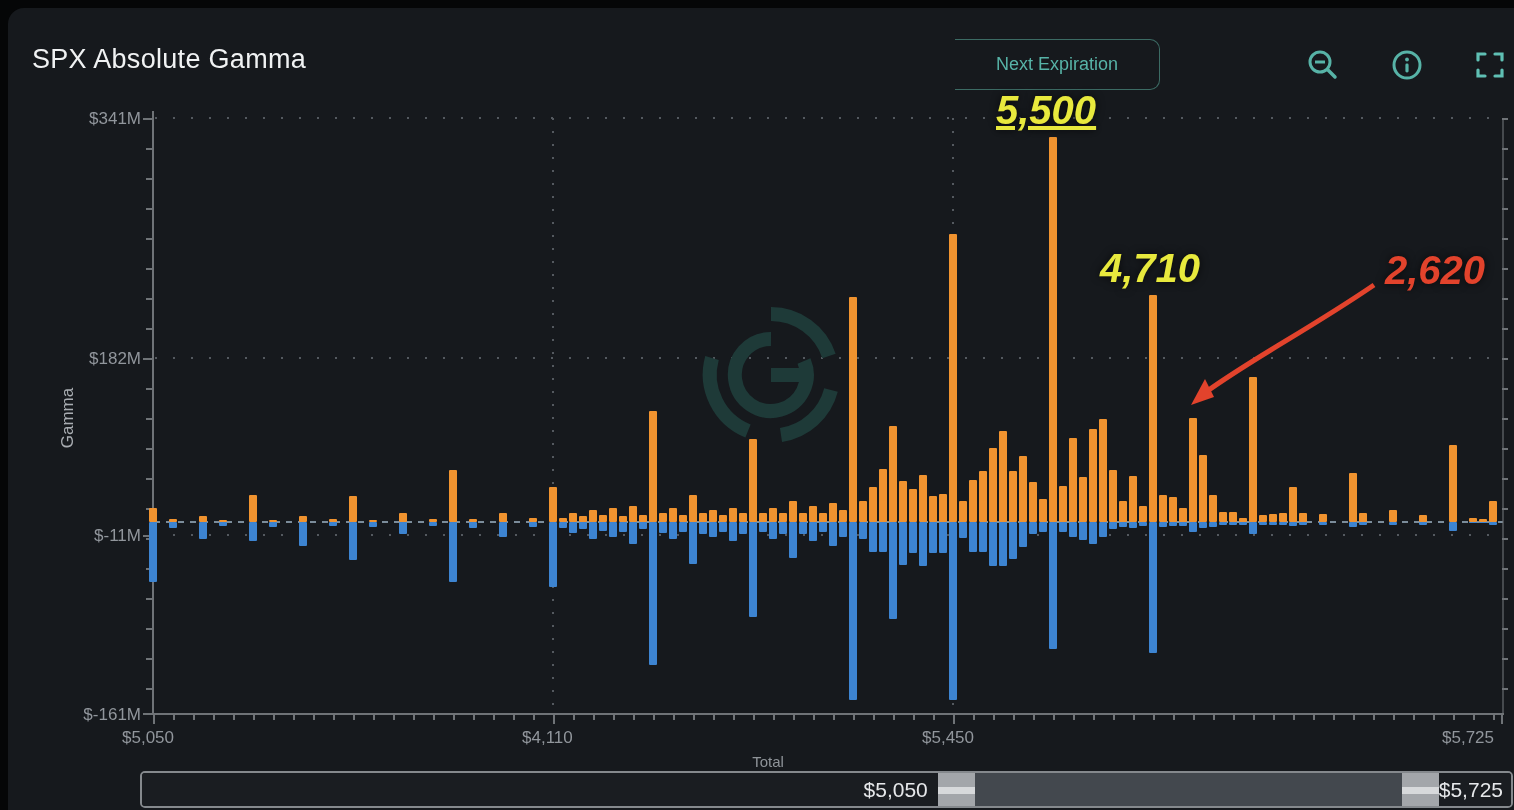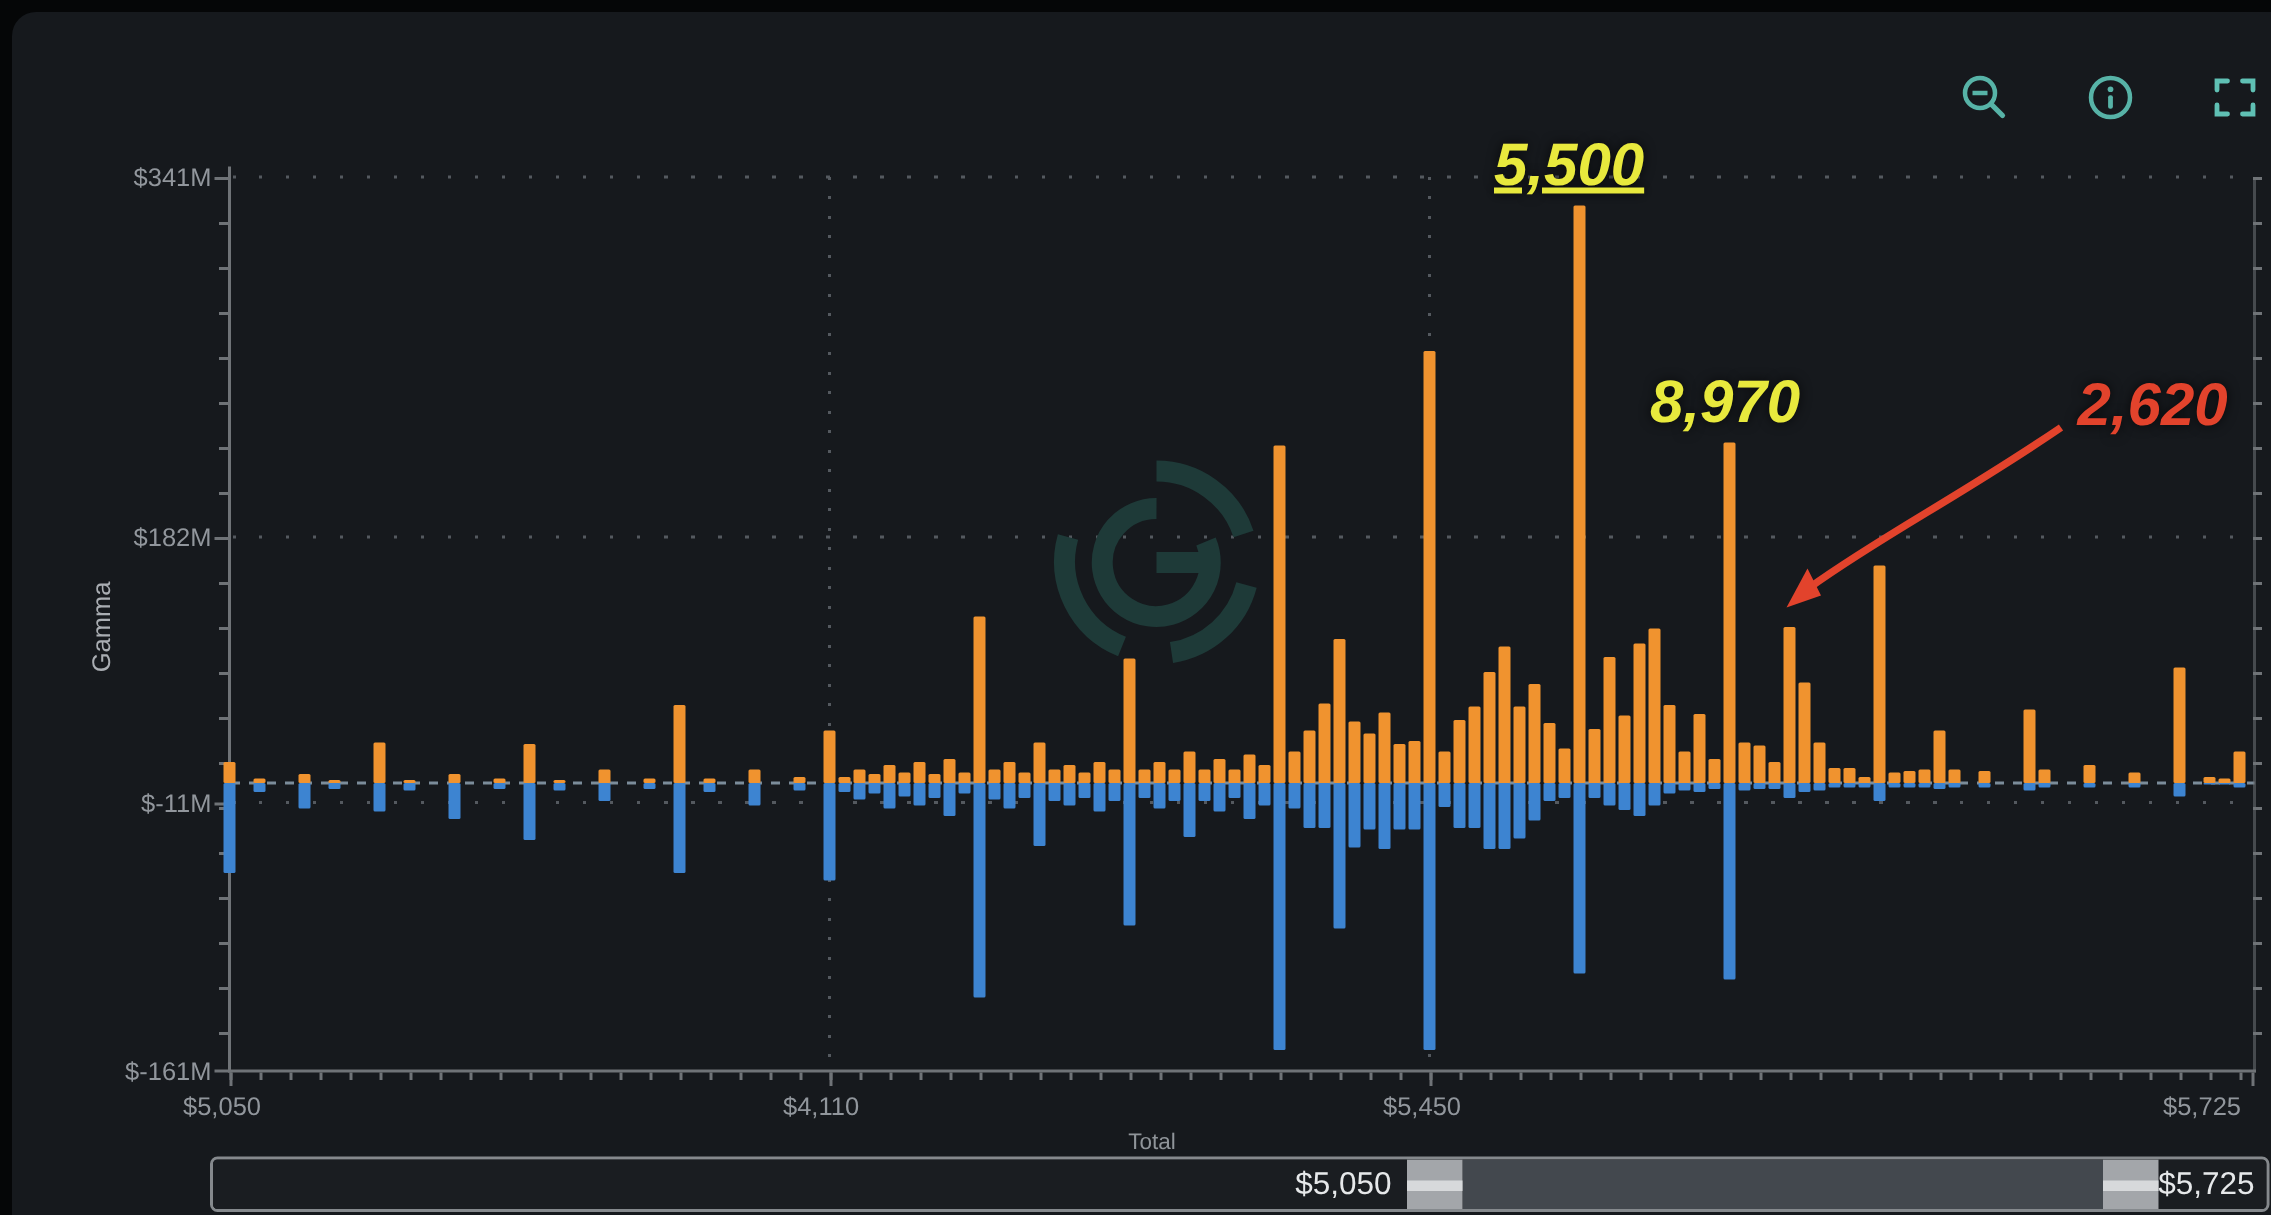--- a/index.html
+++ b/index.html
@@ -64,22 +64,24 @@
   .sl-handle { width:37px; background:#a3a6aa; position:relative; cursor:ew-resize; flex:0 0 auto; }
   .sl-handle::after { content:""; position:absolute; left:0; right:0; top:14px; height:7px;
                       background:#d7d9db; }
   #sl-track { width:427px; background:#43484e; cursor:grab; flex:0 0 auto; }
 </style>
 </head>
 <body>
 
 <div id="card">
 
+  <div id="title">SPX Absolute Gamma</div>
 
   <div id="btn-group">
+    <div id="btn-next" class="seg-btn">Next Expiration</div>
   </div>
 
   <div class="hdr-icon" style="left:1297px;">
     <svg width="36" height="36" viewBox="0 0 36 36">
       <circle cx="15" cy="14" r="10" fill="none" stroke="#57b3a7" stroke-width="3"></circle>
       <line x1="10" y1="14" x2="20" y2="14" stroke="#57b3a7" stroke-width="3"></line>
       <line x1="22.5" y1="21.5" x2="30" y2="29" stroke="#57b3a7" stroke-width="3.5" stroke-linecap="round"></line>
     </svg>
   </div>
   <div class="hdr-icon" style="left:1381px;">
@@ -452,21 +454,21 @@
       <div class="bar" style="left: 1441px; top: 514.3px; height: 8.2964px; background: rgb(61, 132, 209);"></div>
       <div class="bar" style="left: 1461px; top: 509.559px; height: 4.7408px; background: rgb(240, 147, 47);"></div>
       <div class="bar" style="left: 1461px; top: 514.3px; height: 1.1852px; background: rgb(61, 132, 209);"></div>
       <div class="bar" style="left: 1471px; top: 510.744px; height: 3.5556px; background: rgb(240, 147, 47);"></div>
       <div class="bar" style="left: 1471px; top: 514.3px; height: 1.1852px; background: rgb(61, 132, 209);"></div>
       <div class="bar" style="left: 1481px; top: 492.966px; height: 21.3336px; background: rgb(240, 147, 47);"></div>
       <div class="bar" style="left: 1481px; top: 514.3px; height: 2.3704px; background: rgb(61, 132, 209);"></div>
     </div>
 
   <div class="anno anno-yellow" style="left:988px;top:80px;text-decoration:underline;">5,500</div>
-  <div class="anno anno-yellow" style="left:1092px;top:238px;">8,970</div>
+  <div class="anno anno-yellow" style="left:1092px;top:238px;">4,710</div>
   <div class="anno anno-red" style="left:1377px;top:240px;">2,620</div>
   <svg id="arrow-svg" width="1514" height="810">
     <path d="M 1366 277 C 1300 322 1245 350 1198 384" fill="none" stroke="#e2432c" stroke-width="5"></path>
     <polygon points="1183,397 1206,389 1197,371" fill="#e2432c"></polygon>
   </svg>
 
   <div id="slider">
     <div id="sl-left" class="sl-dark">
       <span>$5,050</span>
     </div>

